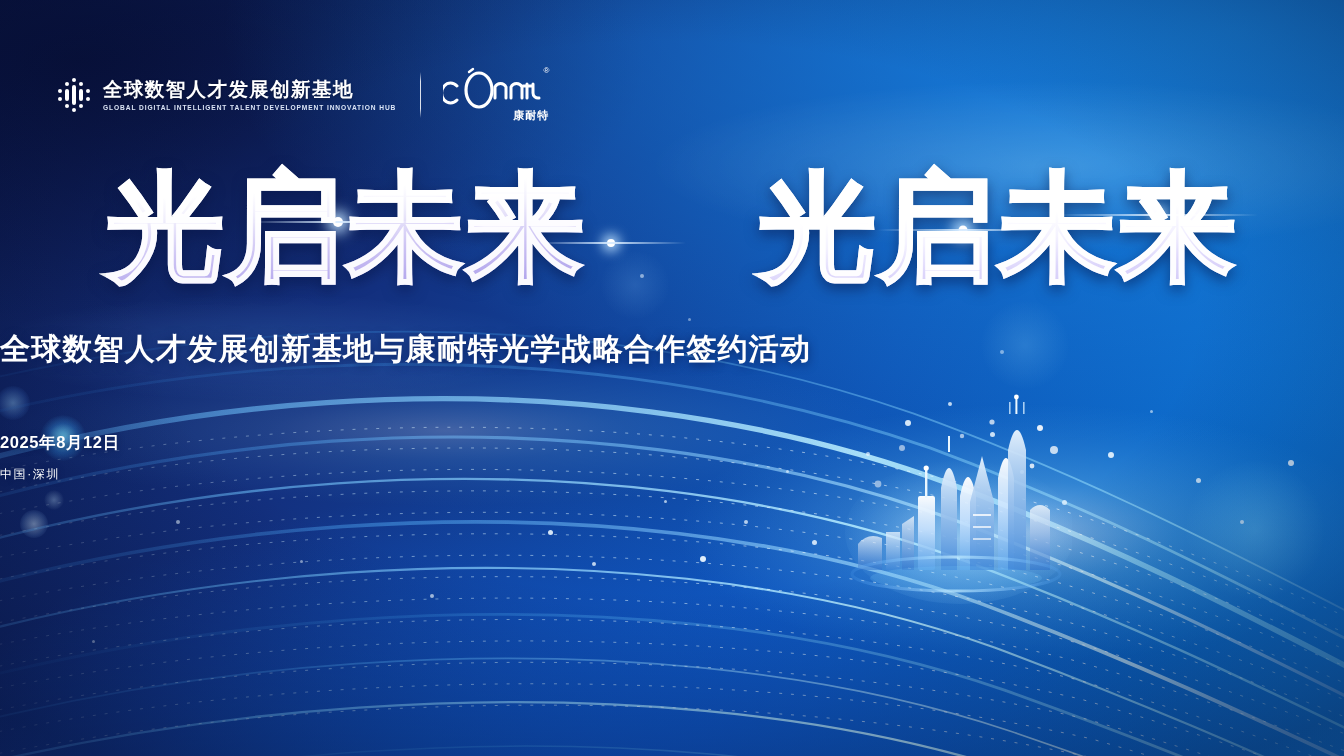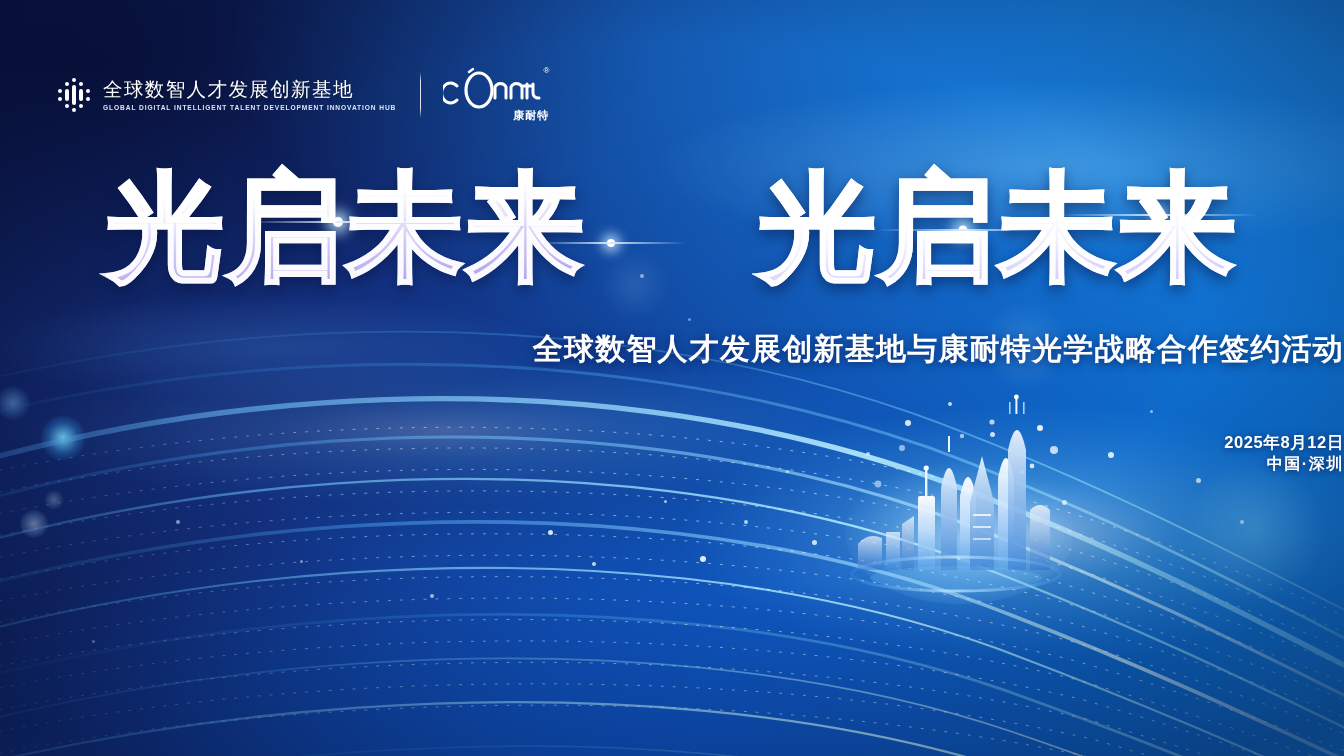--- a/index.html
+++ b/index.html
@@ -39,21 +39,21 @@
   .vignette{position:absolute;inset:0;pointer-events:none;
     background:radial-gradient(75% 70% at 50% 42%, rgba(0,0,0,0) 52%, rgba(3,10,40,.48) 100%);}
 
   .particles{position:absolute;inset:0;pointer-events:none;}
   .p{position:absolute;border-radius:50%;background:#eaf6ff;}
 
   
   .header{position:absolute;left:58px;top:66px;display:flex;align-items:center;gap:0;z-index:9;}
   .logo-mark{width:34px;height:34px;position:relative;margin-right:11px;flex:0 0 auto;}
   .logo-mark i{position:absolute;background:#ffffff;border-radius:2px;display:block;}
-  .brand-cn{color:#fff;font-size:19.5px;font-weight:400;letter-spacing:1.4px;line-height:1.05;
+  .brand-cn{color:#fff;font-size:19.5px;font-weight:700;letter-spacing:1.4px;line-height:1.05;
             white-space:nowrap;text-shadow:0 1px 3px rgba(0,0,0,.35);}
   .brand-en{color:#e7f0ff;font-size:6.6px;font-weight:700;letter-spacing:.92px;line-height:1.1;
             margin-top:4px;white-space:nowrap;opacity:.95;}
   .divider{width:1px;height:46px;margin:0 22px 0 24px;
            background:linear-gradient(to bottom, rgba(255,255,255,0), rgba(255,255,255,.85) 20%, rgba(255,255,255,.85) 80%, rgba(255,255,255,0));}
   .conant{position:relative;width:108px;height:58px;flex:0 0 auto;}
   .conant svg{position:absolute;left:0;top:0;}
   .conant .cn-sub{position:absolute;right:2px;bottom:1px;color:#fff;font-size:11px;font-weight:700;
                   letter-spacing:1px;white-space:nowrap;}
   .conant .reg{position:absolute;right:2px;top:0;color:#fff;font-size:8px;}
@@ -79,26 +79,26 @@
     filter:drop-shadow(0 5px 7px rgba(5,20,70,.55));
   }
   .gap{display:inline-block;width:86px;}
   .flare{position:absolute;pointer-events:none;mix-blend-mode:screen;}
   .flare .core{position:absolute;left:50%;top:50%;transform:translate(-50%,-50%);
      width:10px;height:10px;border-radius:50%;background:#fff;box-shadow:0 0 14px 6px rgba(190,225,255,.95);}
   .flare .bar{position:absolute;left:50%;top:50%;transform:translate(-50%,-50%);height:2px;
      background:linear-gradient(to right,rgba(255,255,255,0),rgba(215,235,255,.95),rgba(255,255,255,0));}
 
   
-  .subtitle{position:absolute;left:0;right:0;top:329px;text-align:right;z-index:8;
+  .subtitle{position:absolute;left:0;right:0;top:329px;text-align:left;z-index:8;
             color:#ffffff;font-size:30px;font-weight:700;letter-spacing:1.2px;white-space:nowrap;
             text-shadow:0 2px 10px rgba(6,24,80,.75);}
-  .meta{position:absolute;left:0;right:0;top:432px;text-align:right;z-index:8;color:#fff;}
+  .meta{position:absolute;left:0;right:0;top:432px;text-align:left;z-index:8;color:#fff;}
   .meta .date{font-size:16.5px;font-weight:700;letter-spacing:.6px;text-shadow:0 1px 6px rgba(5,20,70,.7);}
-  .meta .place{font-size:16px;font-weight:700;letter-spacing:1.6px;
+  .meta .place{font-size:12px;font-weight:400;letter-spacing:1.6px;margin-top:12px;
                text-shadow:0 1px 6px rgba(5,20,70,.7);}
 
   
   .city{position:absolute;left:842px;top:392px;width:230px;height:215px;z-index:7;}
   .city svg{display:block;}
 </style>
 </head>
 <body>
 
 <div class="stage">

